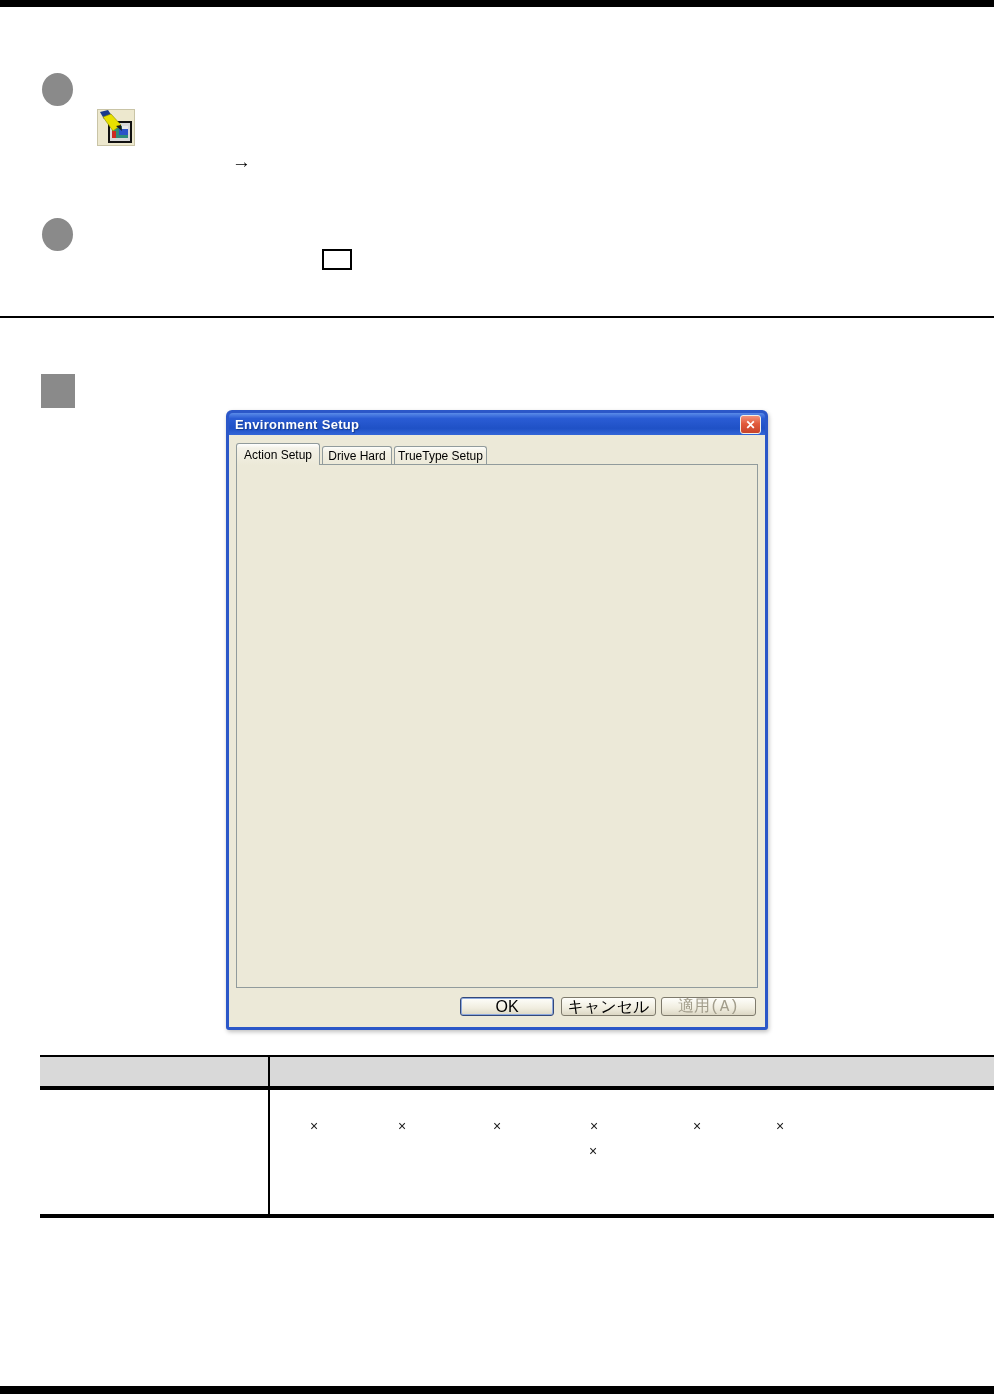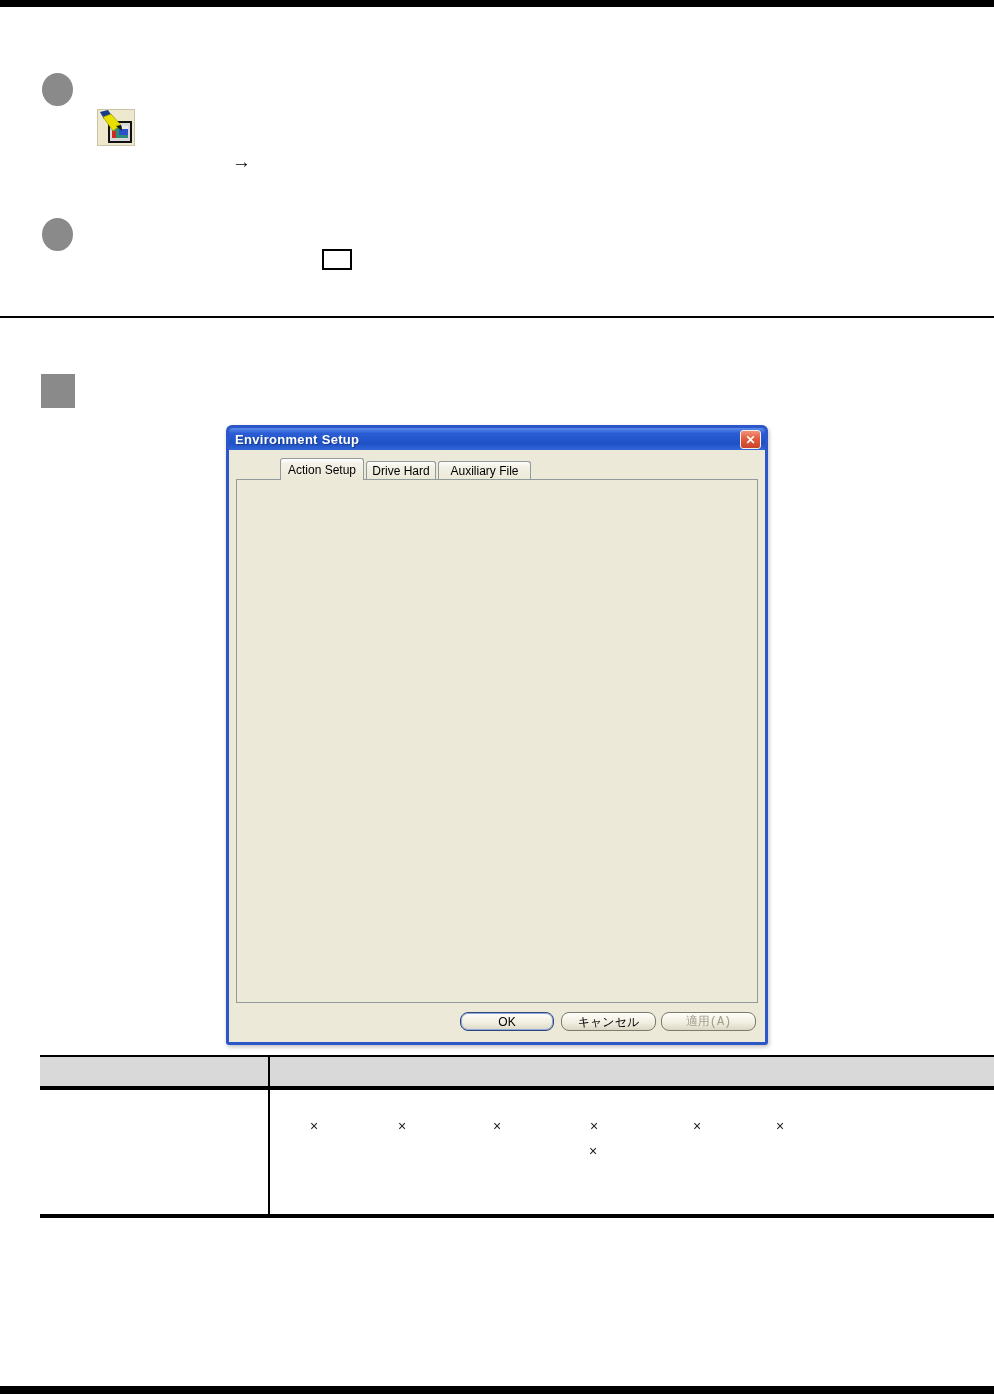--- a/index.html
+++ b/index.html
@@ -7,37 +7,37 @@
   .page { position: relative; width: 994px; height: 1394px; background: #fff; overflow: hidden; }
 
   .bar-black { position: absolute; left: 0; width: 994px; background: #000; }
   .step-circle { position: absolute; width: 31px; height: 33px; border-radius: 50%; background: #8A8A8A; }
   .hrule { position: absolute; left: 0; width: 994px; height: 2px; background: #000; }
   .gray-square { position: absolute; width: 34px; height: 34px; background: #8A8A8A; }
   .white-box { position: absolute; width: 30px; height: 21px; background: #fff; border: 2px solid #000; }
   .arrow-glyph { position: absolute; font-size: 19px; color: #000; line-height: 1; }
 
   
-  .dialog { position: absolute; left: 226px; top: 425px; width: 542px; height: 620px;
+  .dialog { position: absolute; left: 226px; top: 410px; width: 542px; height: 620px;
             background: #2B57C8; border-radius: 6px 6px 3px 3px;
             box-shadow: 1px 2px 4px rgba(0,0,0,.25); font-size: 12px; color: #000; }
   .titlebar { position: absolute; left: 3px; top: 3px; width: 536px; height: 22px;
               background: linear-gradient(180deg, #5A8BE8 0%, #2A5CD4 25%, #1F51C6 70%, #3366D8 100%);
               border-radius: 4px 4px 0 0; display: flex; align-items: center; }
   .titlebar-text { color: #fff; font-weight: bold; font-size: 13px; padding-left: 6px;
                    text-shadow: 1px 1px 1px #143A8C; letter-spacing: .3px; }
   .close-btn { position: absolute; right: 4px; top: 2px; width: 21px; height: 19px;
                background: linear-gradient(180deg, #F2927B 0%, #E25B3C 45%, #C8432A 100%);
                border: 1px solid #F0EFE6; border-radius: 3px; color: #fff; font-weight: bold;
                font-size: 12px; display: flex; align-items: center; justify-content: center; line-height: 1; }
   .dlg-body { position: absolute; left: 3px; top: 25px; width: 536px; height: 592px; background: #ECE9D8; }
 
   .tab { position: absolute; background: linear-gradient(180deg, #FDFDFA 0%, #F2F0E4 30%, #ECE9D8 100%);
          border: 1px solid #919B9C; border-bottom: none; border-radius: 3px 3px 0 0;
-         display: flex; align-items: center; justify-content: center; font-size: 12px; margin-left: 44px; }
+         display: flex; align-items: center; justify-content: center; font-size: 12px; }
   .tab.active { z-index: 3; background: #ECE9D8;
                 background: linear-gradient(180deg, #FFFFFF 0%, #F4F2E8 20%, #ECE9D8 100%); }
   .tab-page { position: absolute; border: 1px solid #919B9C; background: #ECE9D8; z-index: 1; }
 
   .group { position: absolute; border: 1px solid #A6A290; border-radius: 2px; }
   .group-label { position: absolute; top: -8px; left: 9px; background: #ECE9D8; padding: 0 3px;
                  font-size: 12px; line-height: 14px; white-space: nowrap; }
   .lbl { position: absolute; font-size: 12px; line-height: 14px; white-space: nowrap; }
   .lbl.disabled { color: #A29D8B; }
 
@@ -60,21 +60,21 @@
   .spin-half + .spin-half { border-top: none; }
 
   .radio { position: absolute; width: 12px; height: 12px; border-radius: 50%; background: #fff;
            border: 1px solid #6F6F6F; box-shadow: inset 1px 1px 1px rgba(0,0,0,.25); }
   .radio.sel::after { content: ""; position: absolute; left: 3px; top: 3px; width: 4px; height: 4px;
                       border-radius: 50%; background: #1A1A1A; }
   .checkbox { position: absolute; width: 12px; height: 12px; background: #EFEDE2; border: 1px solid #AAA694; }
 
   .xp-btn { position: absolute; height: 19px;
             background: linear-gradient(180deg, #FEFEFA 0%, #F0EDDF 60%, #DCD7C4 100%);
-            border: 1px solid #7E7A6C; border-radius: 8px; font-size: 12px;
+            border: 1px solid #7E7A6C; border-radius: 3px; font-size: 16px;
             display: flex; align-items: center; justify-content: center; line-height: 1; }
   .xp-btn.default { border-color: #33487A; box-shadow: inset 0 0 0 1px #8DA9DE; }
   .xp-btn.disabled { color: #A29D8B; font-family: Liberation Mono, monospace; }
 
   
   .tbl-line { position: absolute; background: #000; }
   .tbl-header { position: absolute; left: 40px; top: 1057px; width: 954px; height: 29px; background: #D9D9D9; }
   .x-mark { position: absolute; width: 16px; text-align: center; font-size: 14px; color: #1A1A1A; line-height: 14px; }
 
   .icon-img { position: absolute; left: 97px; top: 109px; width: 38px; height: 37px; }
@@ -117,21 +117,21 @@
 
     <div class="dlg-body"></div>
 
     <div class="tab active" style="left:10px; top:33px; width:84px; height:22px;">
       <span>Action Setup</span>
     </div>
     <div class="tab" style="left:96px; top:36px; width:70px; height:19px;">
       <span>Drive Hard</span>
     </div>
     <div class="tab" style="left:168px; top:36px; width:93px; height:19px;">
-      <span>Auxiliary File</span>
+      <span>TrueType Setup</span>
     </div>
     <div class="tab-page" style="left:10px; top:54px; width:522px; height:524px;"></div>
 
     <div class="group" style="left:42px; top:80px; width:480px; height:73px;">
       <span class="group-label">Resolution</span>
     </div>
     <span class="lbl" style="left:52px; top:94px;">Resolution:</span>
     <div class="combo" style="left:152px; top:93px; width:113px; height:20px;">
       <span class="combo-value selected">640x480</span>
       <span class="combo-btn">▼</span>

